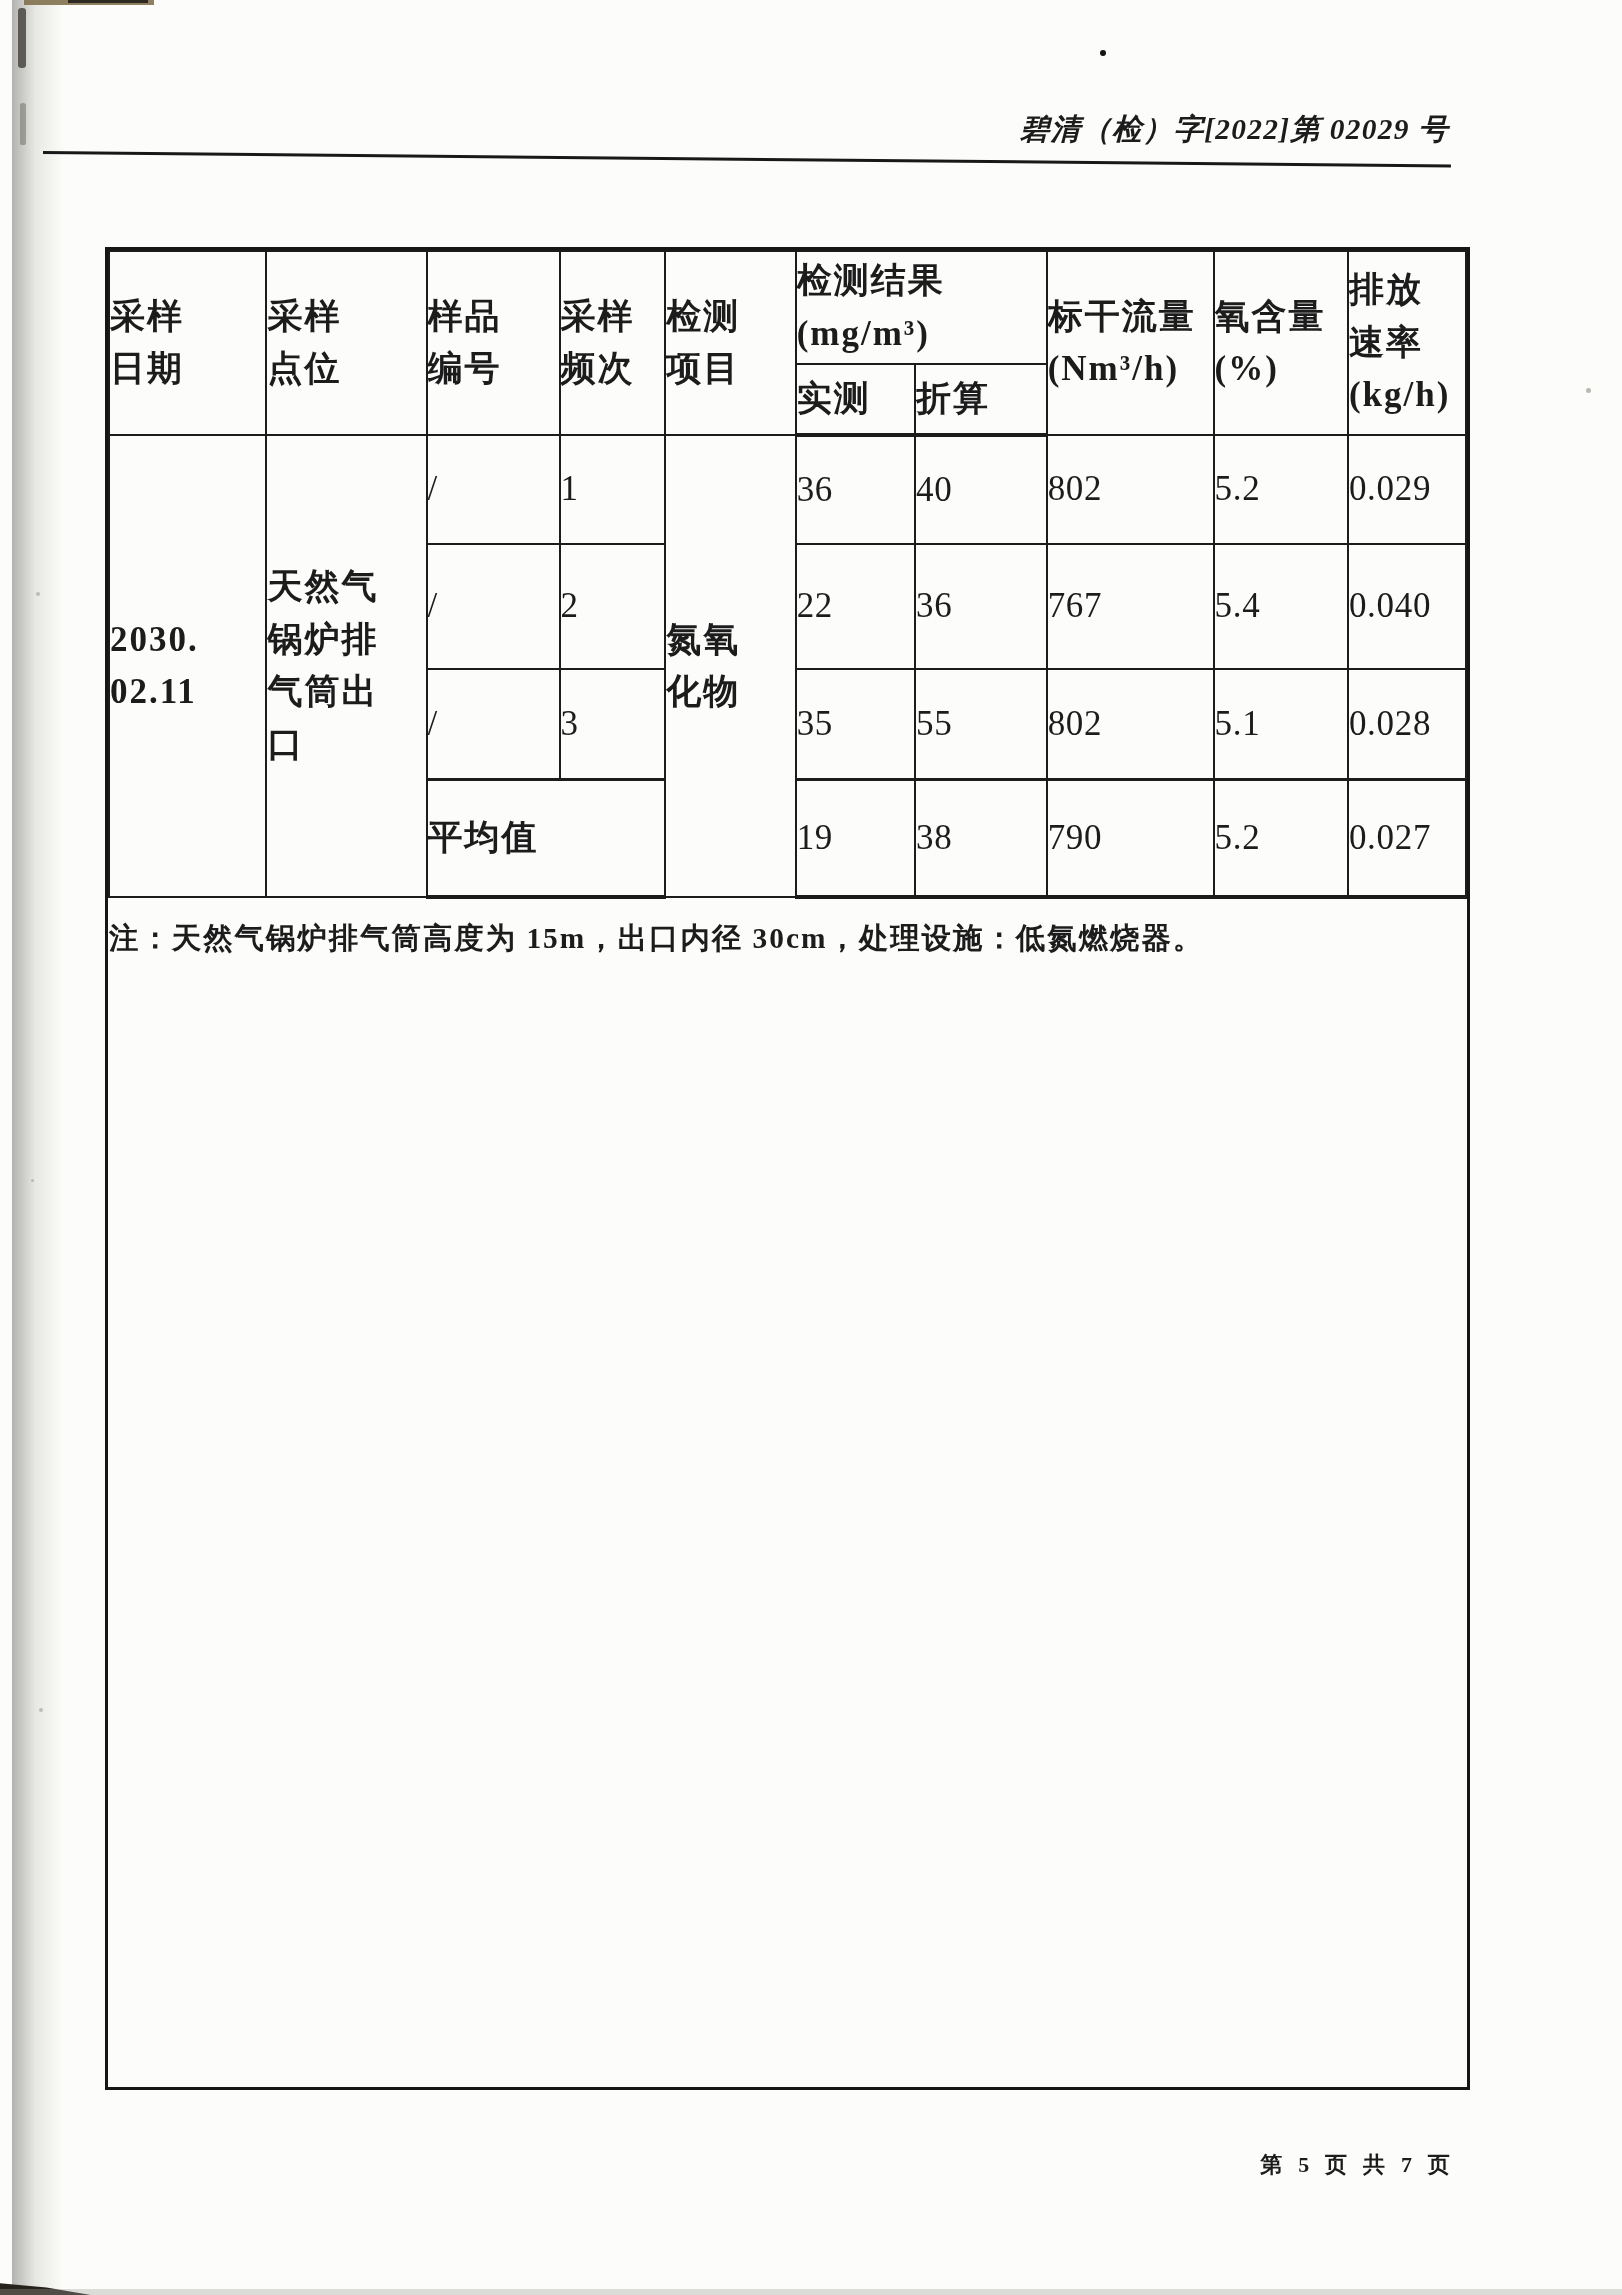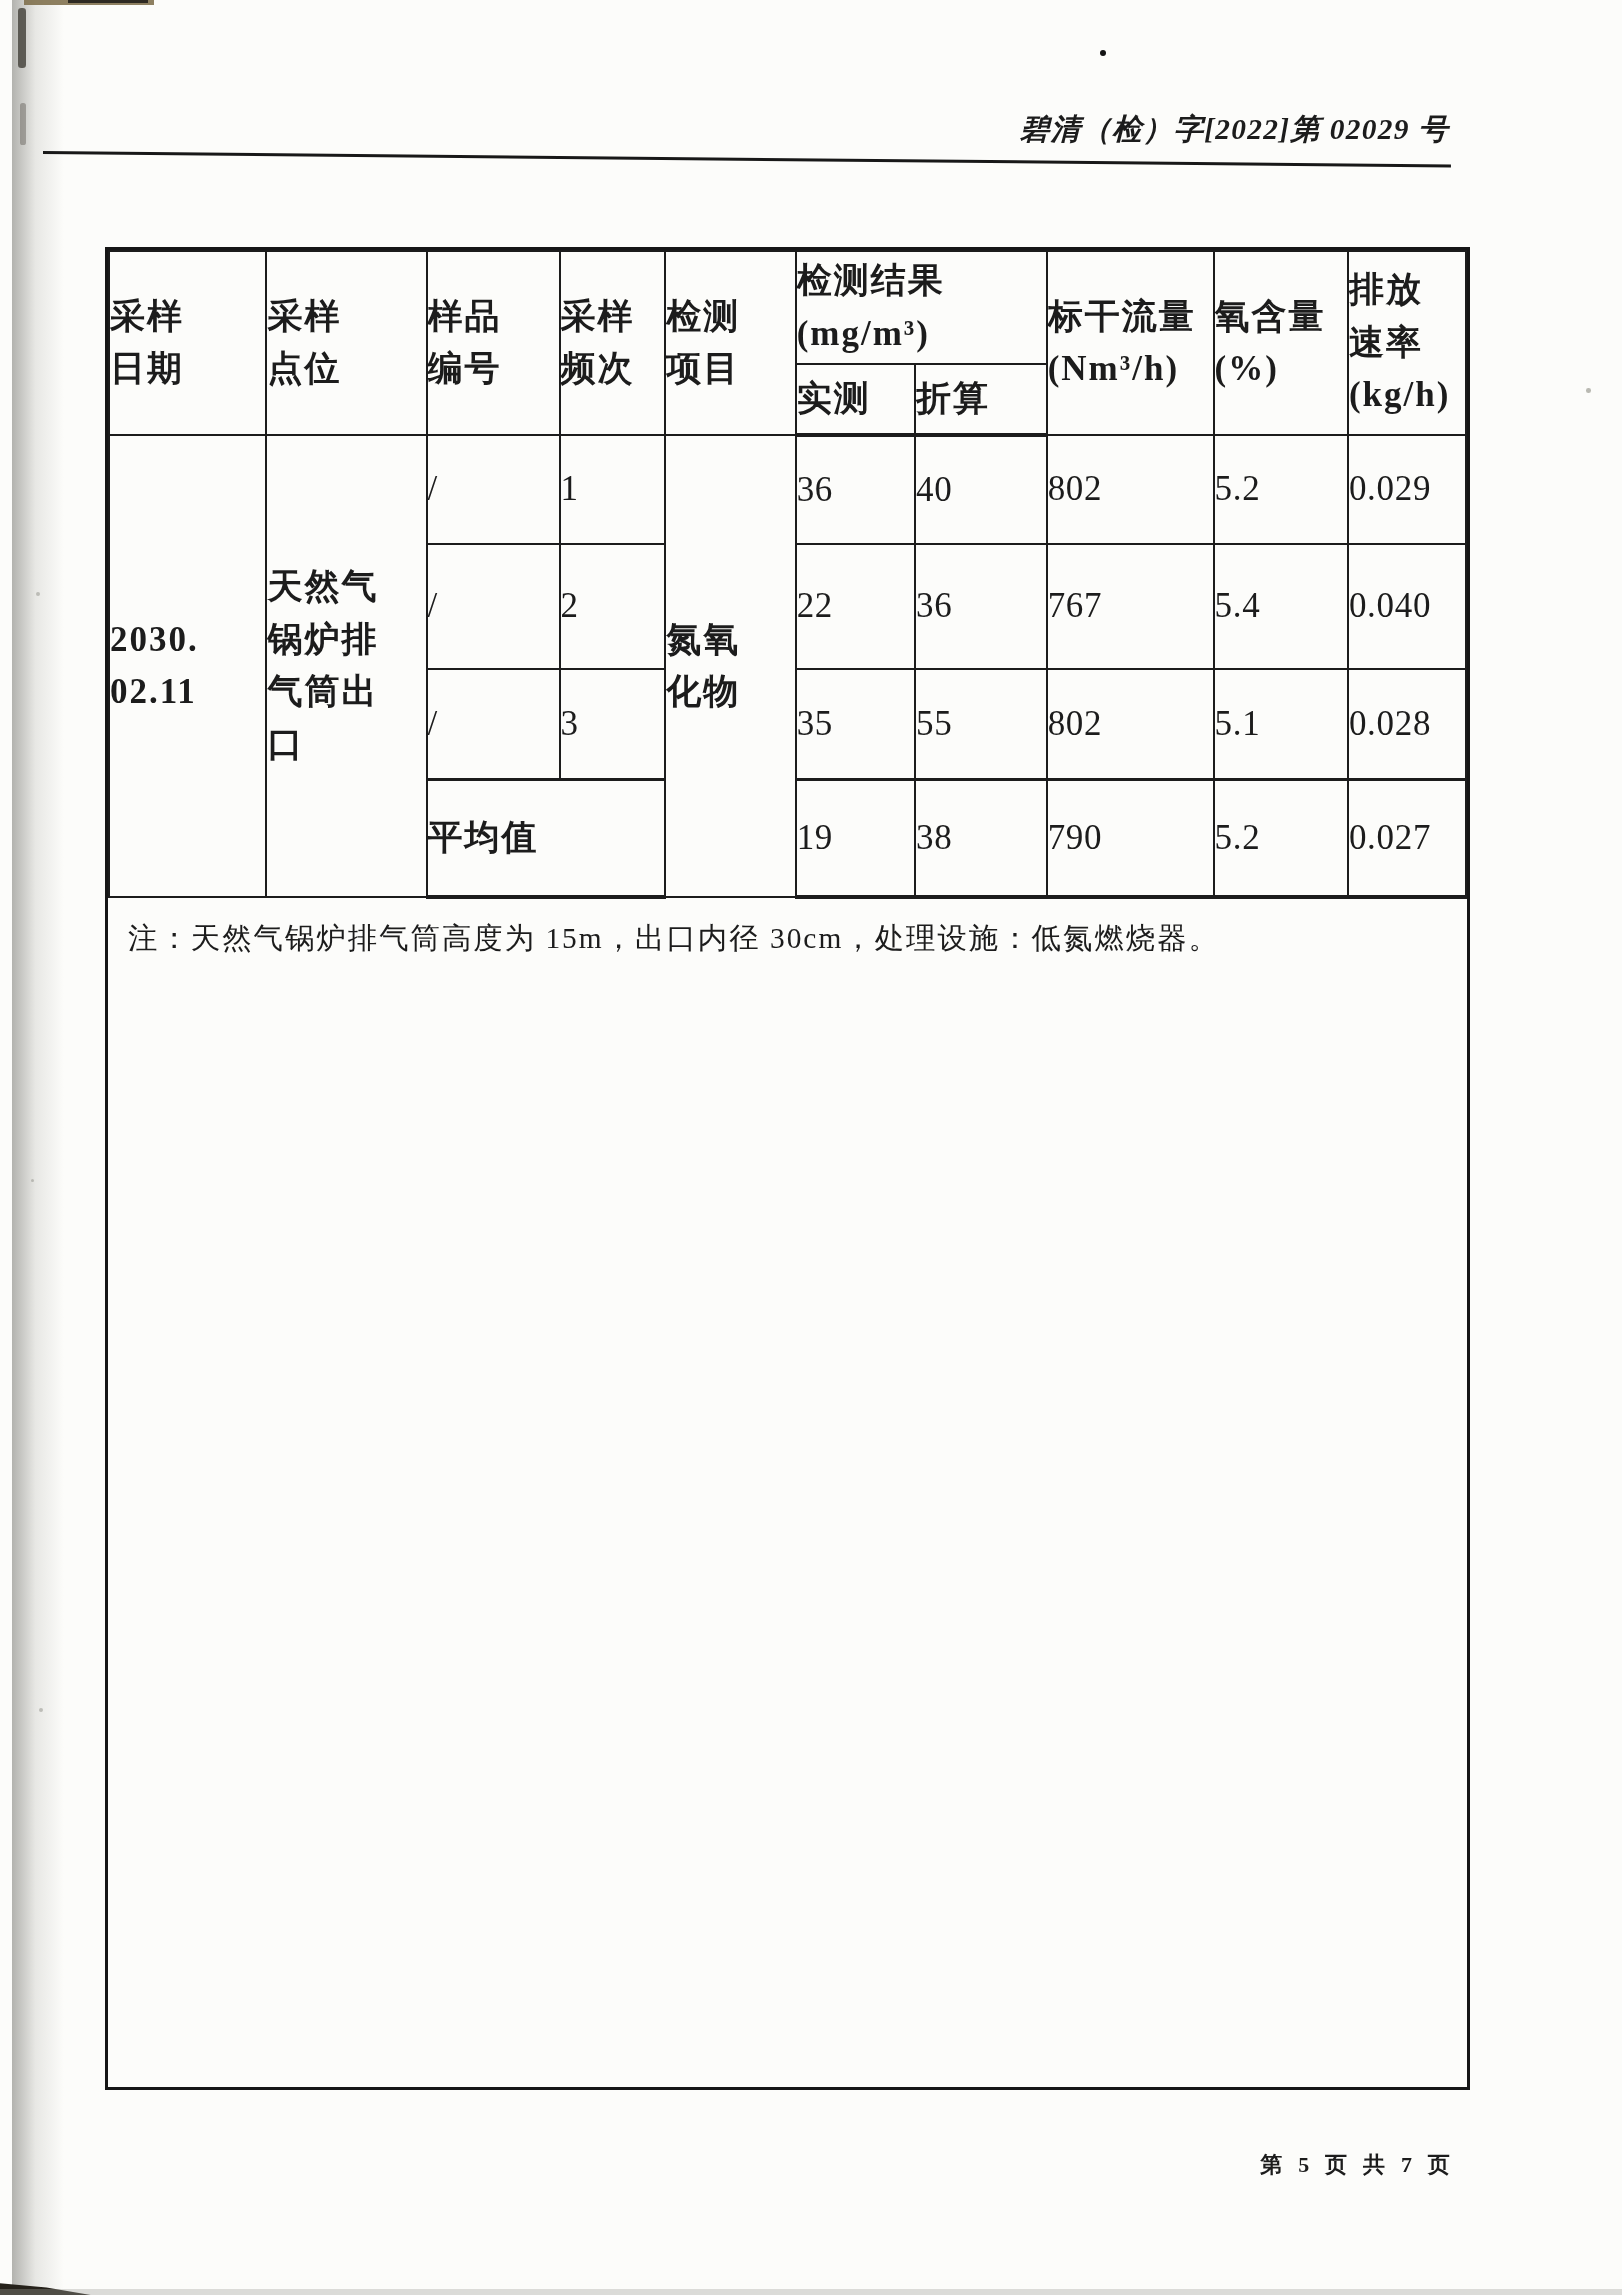--- a/index.html
+++ b/index.html
@@ -41,21 +41,21 @@
     padding:0;font-weight:600;font-size:35px;line-height:1.5;letter-spacing:2px;
   }
   table.results td.num{font-weight:500;letter-spacing:0.7px;}
   tr.h1 th{height:111px;}
   tr.h2 th{height:68px;border-bottom-width:4.6px;}
   tr.r1 td{height:106px;}
   tr.r2 td{height:123px;}
   tr.r3 td{height:108px;}
   tr.ravg td{height:114px;border-top-width:3.9px;border-bottom-width:4.6px;}
   .ml{white-space:pre-line;}
-  .note{margin-top:19.6px;padding-left:20px;font-size:29.4px;font-weight:400;letter-spacing:2px;}
+  .note{margin-top:19.6px;padding-left:1px;font-size:29.4px;font-weight:700;letter-spacing:2px;}
 
   
   .page-footer{position:absolute;top:2150px;right:167px;font-size:22px;font-weight:600;letter-spacing:5.2px;white-space:nowrap;}
 </style>
 </head>
 <body>
 
 <div class="page">
 
   <div class="edge-left"></div>

